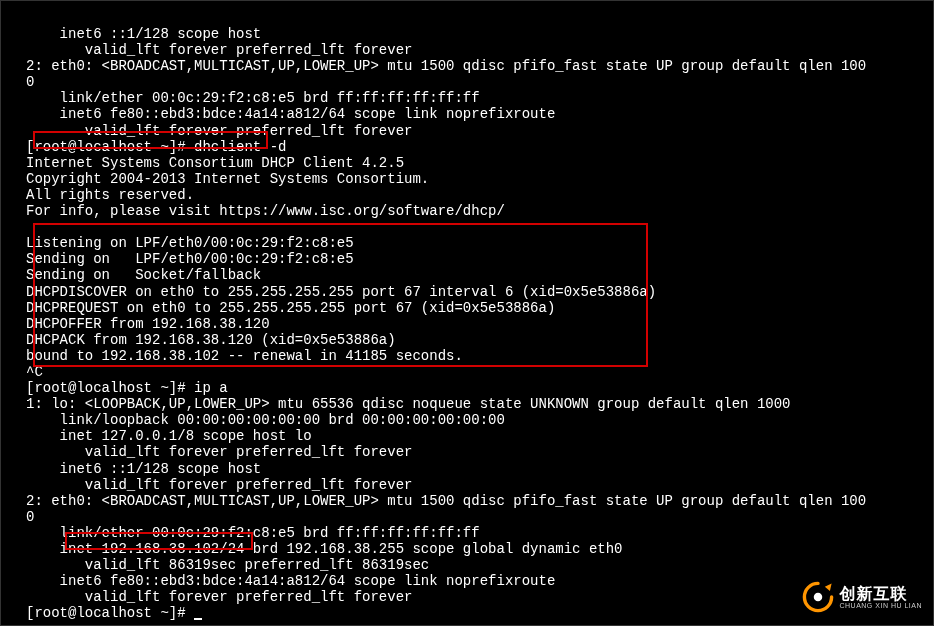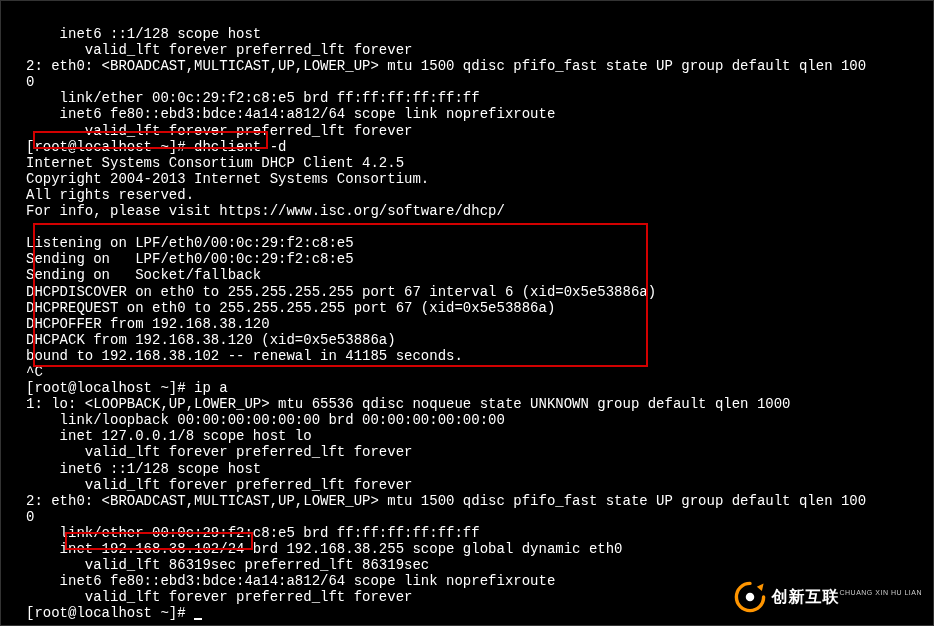--- a/index.html
+++ b/index.html
@@ -63,21 +63,21 @@
       width: 34px;
       height: 34px;
       position: relative;
     }
     .logo-icon svg {
       width: 100%;
       height: 100%;
     }
     .logo-text {
       display: flex;
-      flex-direction: row;
+      flex-direction: column;
       line-height: 1;
     }
     .logo-cn {
       font-family: "Microsoft YaHei", sans-serif;
       font-size: 16px;
       font-weight: bold;
       color: #ffffff;
       letter-spacing: 1px;
     }
     .logo-en {

